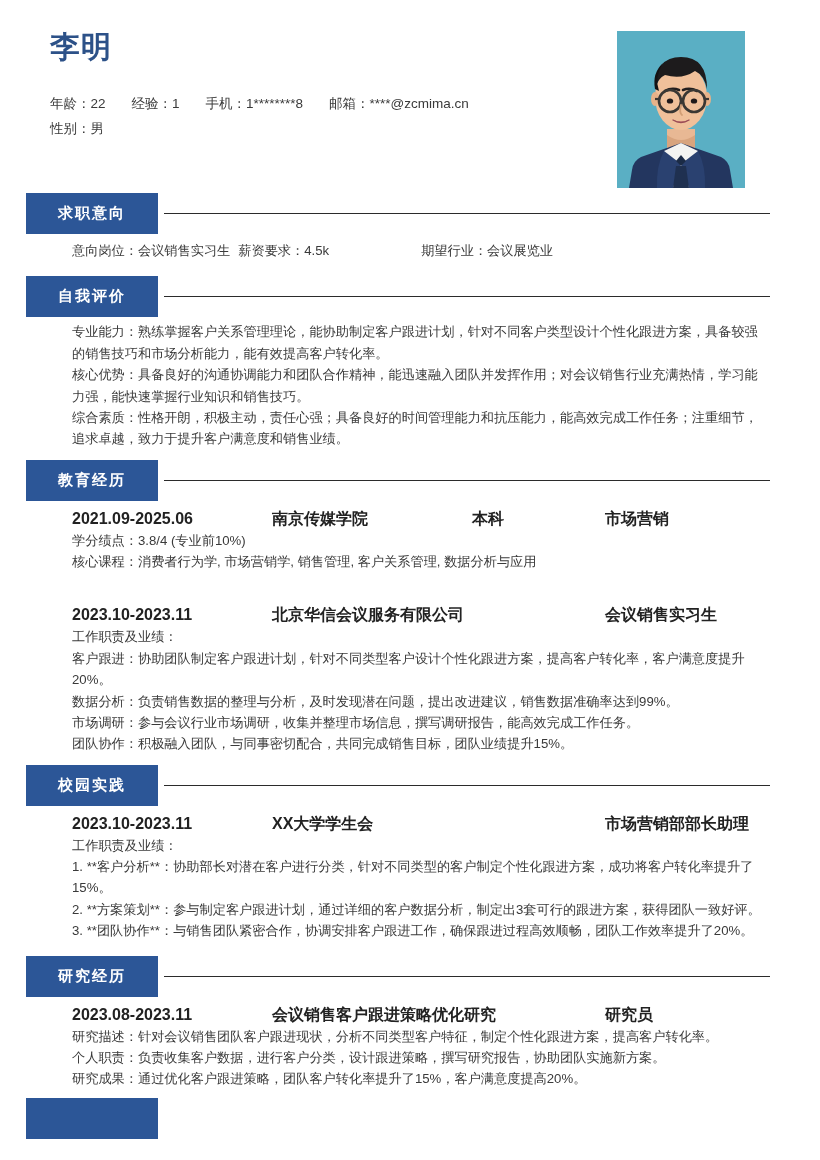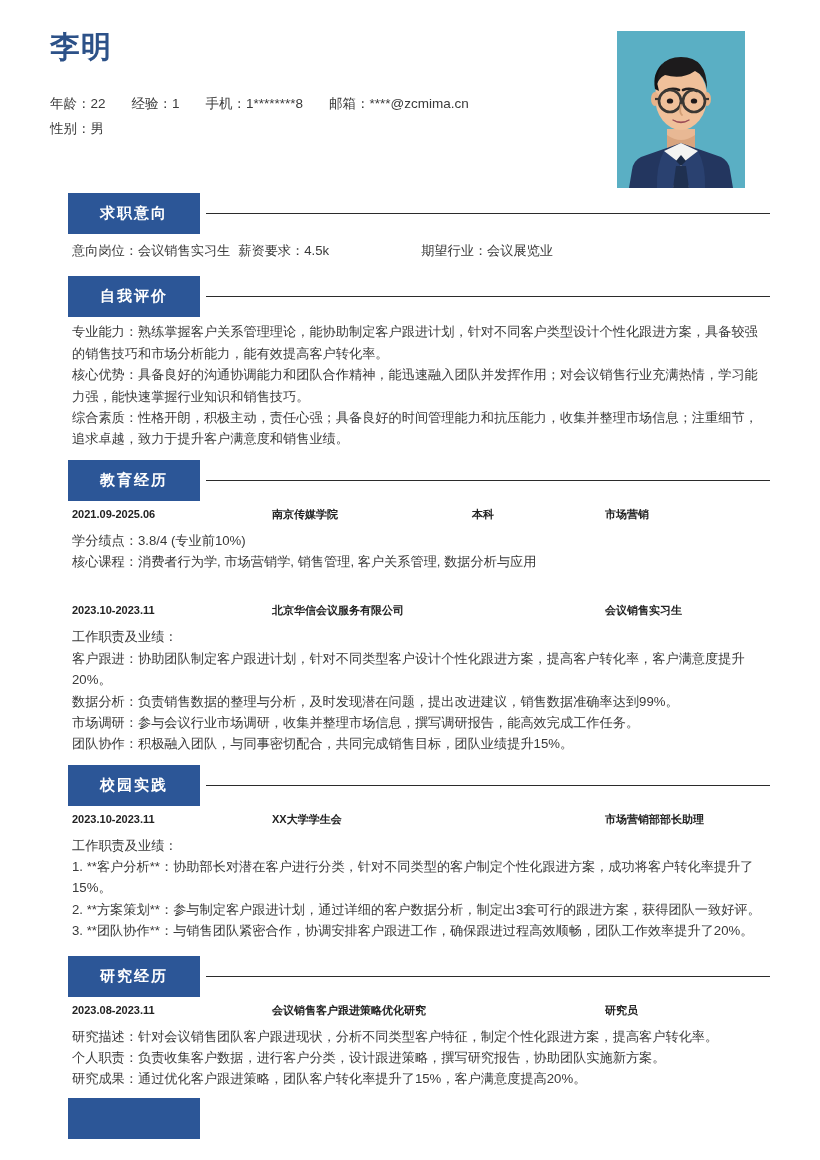--- a/index.html
+++ b/index.html
@@ -56,21 +56,21 @@
   
   .section { position: relative; padding: 0; }
   .sec-head {
     position: relative;
     height: 26px;
     margin: 0 0 0 0;
     display: flex;
     align-items: center;
   }
   .sec-tag {
-    margin-left: 68px;
+    margin-left: 26px;
     background: #2c5697;
     color: #ffffff;
     font-size: 15px;
     font-weight: bold;
     letter-spacing: 2px;
     height: 41px;
     min-width: 132px;
     display: flex;
     align-items: center;
     justify-content: center;
@@ -94,21 +94,21 @@
 
   
   .inline-row { white-space: nowrap; font-size: 13.2px; }
   .inline-row .gap-sm { display: inline-block; width: 8px; }
   .inline-row .gap-lg { display: inline-block; width: 92px; }
 
   
   .entry-row {
     position: relative;
     height: 22px;
-    font-size: 11px;
+    font-size: 16px;
     font-weight: bold;
     color: #222222;
     margin-bottom: 2px;
     text-decoration: underline;
   }
   .entry-row span { position: absolute; top: 0; white-space: nowrap; }
   .col-date  { left: 0px; }
   .col-org   { left: 200px; }
   .col-c3    { left: 400px; }
   .col-c4    { left: 533px; }
@@ -203,21 +203,21 @@
 
   <div class="section">
     <div class="sec-head">
       <div class="sec-tag">自我评价</div>
       <div class="sec-rule"></div>
     </div>
     <div class="sp-12"></div>
     <div class="sec-body">
       <p class="body-line">专业能力：熟练掌握客户关系管理理论，能协助制定客户跟进计划，针对不同客户类型设计个性化跟进方案，具备较强的销售技巧和市场分析能力，能有效提高客户转化率。</p>
       <p class="body-line">核心优势：具备良好的沟通协调能力和团队合作精神，能迅速融入团队并发挥作用；对会议销售行业充满热情，学习能力强，能快速掌握行业知识和销售技巧。</p>
-      <p class="body-line">综合素质：性格开朗，积极主动，责任心强；具备良好的时间管理能力和抗压能力，收集并整理市场信息；注重细节，追求卓越，致力于提升客户满意度和销售业绩。</p>
+      <p class="body-line">综合素质：性格开朗，积极主动，责任心强；具备良好的时间管理能力和抗压能力，能高效完成工作任务；注重细节，追求卓越，致力于提升客户满意度和销售业绩。</p>
     </div>
   </div>
 
   <div class="sp-18"></div>
 
   <div class="section">
     <div class="sec-head">
       <div class="sec-tag">教育经历</div>
       <div class="sec-rule"></div>
     </div>

